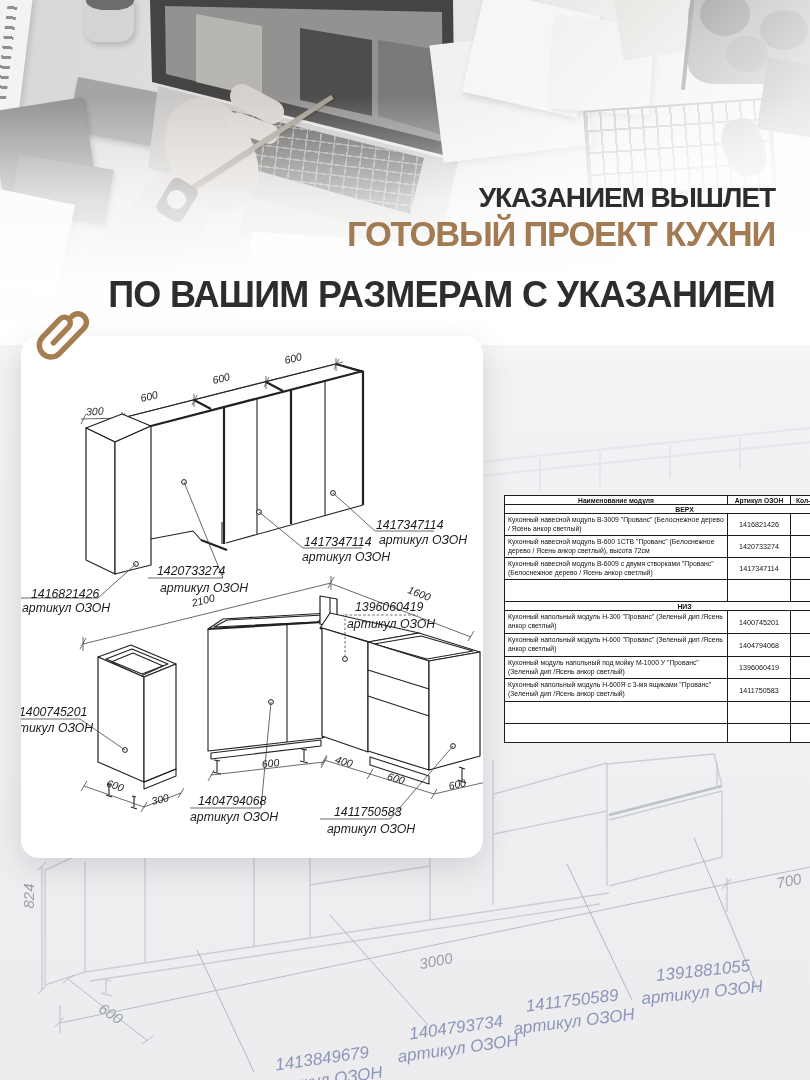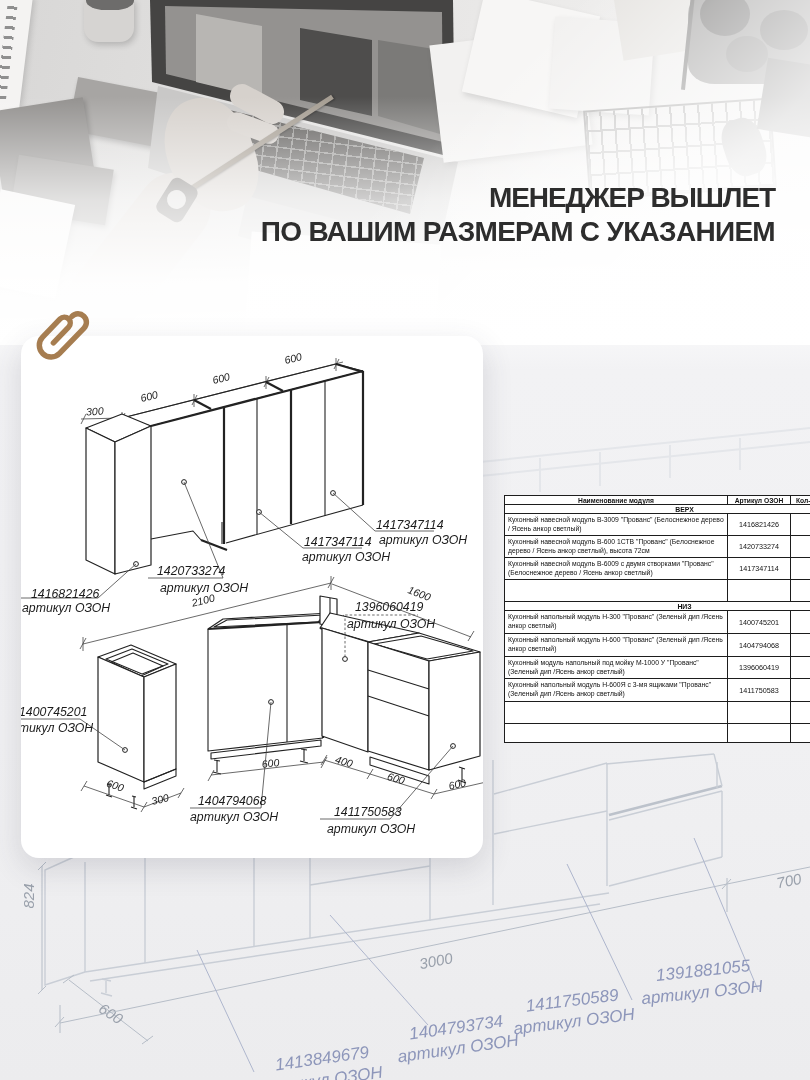--- a/index.html
+++ b/index.html
@@ -200,24 +200,25 @@
 
   <div class="abs" style="left:762px;top:62px;width:60px;height:72px;background:#8e8d8c;transform:rotate(9deg);"></div>
 
   <div class="abs" style="left:0;top:0;width:810px;height:345px;background:linear-gradient(180deg,rgba(255,255,255,0) 28%,rgba(255,255,255,.7) 58%,rgba(255,255,255,.97) 82%,#ffffff 100%);"></div>
 
   <div class="abs" style="left:0;top:0;width:810px;height:345px;background:linear-gradient(135deg,rgba(255,255,255,0) 50%,rgba(255,255,255,.45) 62%,rgba(255,255,255,.8) 78%,rgba(255,255,255,.9) 100%);"></div>
 </div>
 
 <div class="abs" id="headline" style="right:35px;top:181px;text-align:right;font-weight:bold;color:#2d2d2d;">
 
-  <div style="font-size:28px;line-height:34px;letter-spacing:-1.1px;">МЕНЕДЖЕР ВЫШЛЕТ</div>
-
-
-  <div style="font-size:28px;line-height:33px;letter-spacing:-0.7px;">ПО ВАШИМ РАЗМЕРАМ С УКАЗАНИЕМ</div>
+  <div style="font-size:28px;line-height:34px;letter-spacing:-1.1px;">УКАЗАНИЕМ ВЫШЛЕТ</div>
+
+  <div style="font-size:34.5px;line-height:39px;color:#a27b53;letter-spacing:-1.2px;">ГОТОВЫЙ ПРОЕКТ КУХНИ</div>
+
+  <div style="font-size:36px;line-height:33px;letter-spacing:-0.7px;margin-top:24px;">ПО ВАШИМ РАЗМЕРАМ С УКАЗАНИЕМ</div>
 
 </div>
 
 <svg class="abs" style="left:28px;top:302px;z-index:6;" width="70" height="70" viewBox="0 0 70 70">
   <g transform="translate(33,33) rotate(44) scale(0.84) translate(-28,-33)" fill="none" stroke="#a67d50" stroke-width="6.5" stroke-linecap="round">
     <path d="M22,8 a10,10 0 0 1 20,0 L42,50 a14,14 0 0 1 -28,0 L14,20 a7,7 0 0 1 14,0 L28,46"></path>
   </g>
 </svg>
 
 <div class="abs" id="card" style="left:21px;top:336px;width:462px;height:522px;background:#fff;border-radius:18px;box-shadow:0 10px 30px rgba(60,60,80,.16);overflow:hidden;">

